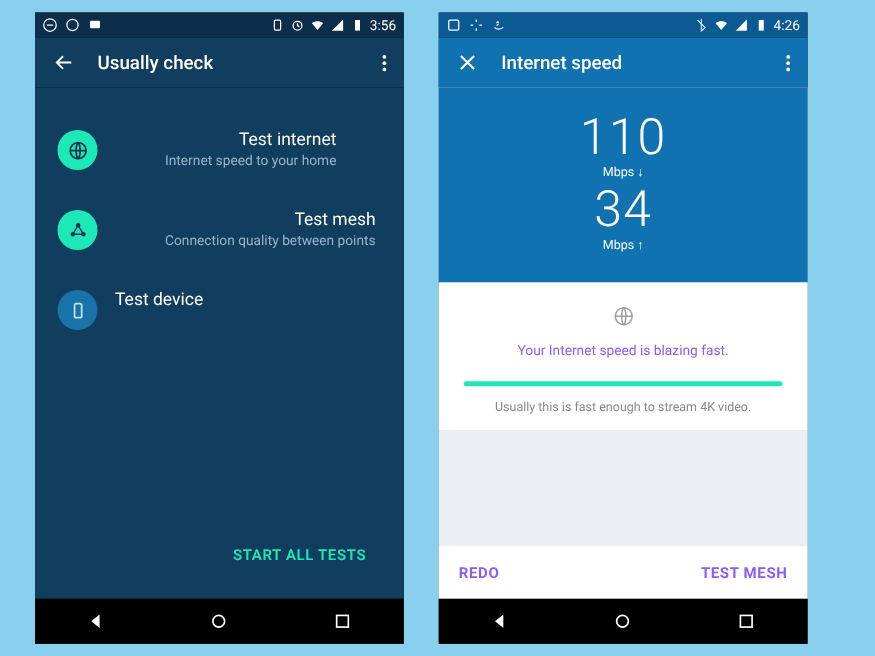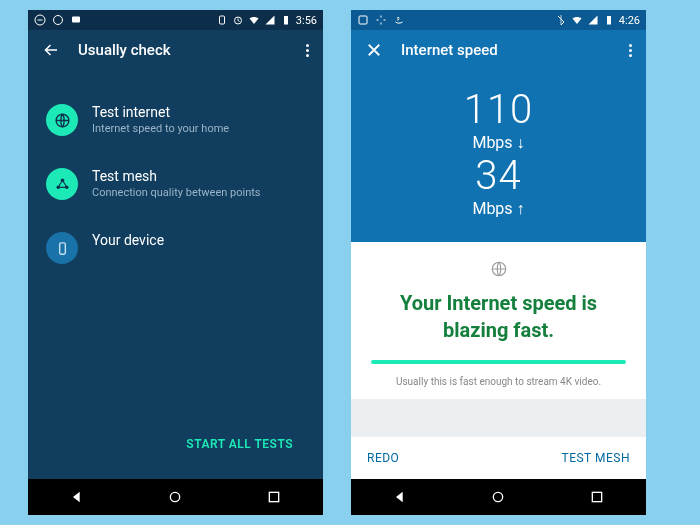--- a/index.html
+++ b/index.html
@@ -23,41 +23,41 @@
   .appbar .dots span { width:3px; height:3px; background:#fff; border-radius:50%; display:block; }
   .appbar svg.navicon { width:18px; height:18px; fill:#fff; }
   
   .leftbody { flex:1; background:#113d5e; padding:18px 14px 0 14px; display:flex; flex-direction:column; }
   .row { display:flex; align-items:flex-start; gap:14px; padding:16px 4px; }
   .circle { width:32px; height:32px; border-radius:50%; display:flex; align-items:center; justify-content:center; flex-shrink:0; }
   .circle.green { background:#1de9b6; }
   .circle.blue  { background:#1972a8; }
   .circle svg { width:17px; height:17px; fill:#0d3350; }
   .circle.blue svg { fill:#c6e2f5; }
-  .rowtxt .t1 { color:#fff; font-size:14px; }
-  .rowtxt .t2 { color:#9ab4c8; font-size:11px; margin-top:2px; }
+  .rowtxt .t1 { color:#fff; font-size:14px;text-align:right; }
+  .rowtxt .t2 { color:#9ab4c8; font-size:11px; margin-top:2px;margin-left:40px; }
   .leftfooter { margin-top:auto; height:42px; display:flex; justify-content:flex-end; padding:0 16px; }
   .leftfooter span { color:#1de9b6; font-size:12px; font-weight:600; letter-spacing:0.5px; }
   
   .rightbody { flex:1; display:flex; flex-direction:column; background:#eceff1; }
   .hero { background:#1072b1; color:#fff; padding:16px 0 24px 0; display:flex;flex-direction:column; }
   .hero .metric { flex:1; text-align:center; }
   .hero .val { font-size:40px; font-weight:300; letter-spacing:1px; }
-  .hero .unit { font-size:16px; margin-top:0; }
+  .hero .unit { font-size:10px; margin-top:0; }
   .card { background:#fff; margin:0; padding:18px 14px 12px 14px; text-align:center; }
   .card .globe { color:#9e9e9e; }
   .card .globe svg { width:18px;height:18px; fill:#9e9e9e; }
-  .card .msg { font-size:20px; color:#15803d; font-weight:700; line-height:1.35; margin:8px 22px 16px 22px; }
+  .card .msg { font-size:11px; color:#8b5cf6; font-weight:400; line-height:1.35; margin:8px 22px 16px 22px; }
   .gauge { display:flex; justify-content:space-between; padding:0 8px; font-size:9px; color:#555; align-items:center; }
   .gauge .lab { width:16px; height:12px; background:#555; color:#fff; border-radius:2px; display:flex; align-items:center; justify-content:center; font-size:7px; font-weight:600; }
   .gauge svg { width:14px;height:14px; fill:#555; }
   .bar { height:4px; background:#1de9b6; margin:6px 6px 0 6px; border-radius:2px; }
   .card .note { font-size:10px; color:#888; margin-top:12px; }
   .rightfooter { margin-top:auto; background:#fff; height:42px; display:flex; align-items:center; justify-content:space-between; padding:0 16px; }
-  .rightfooter span { color:#0369a1; font-size:12px; font-weight:400; letter-spacing:0.5px; }
+  .rightfooter span { color:#8b5cf6; font-size:12px; font-weight:700; letter-spacing:0.5px; }
   
   .navbar { height:36px; background:#000; display:flex; align-items:center; justify-content:space-around; }
   .navbar svg { width:16px; height:16px; fill:#fff; }
   .sep { flex:1; background:#eceff1;}
 </style>
 </head>
 <body>
 
 <div class="wrap">
 
@@ -136,21 +136,21 @@
           <div class="t2">Connection quality between points</div>
         </div>
       </div>
       <div class="row">
         <div class="circle blue">
           <svg viewBox="0 0 24 24">
               <rect x="8" y="4" width="8" height="16" rx="2" fill="none" stroke="#c6e2f5" stroke-width="2"></rect>
             </svg>
         </div>
         <div class="rowtxt">
-          <div class="t1">Your device</div>
+          <div class="t1">Test device</div>
         </div>
       </div>
       <div class="leftfooter">
         <span>START ALL TESTS</span>
       </div>
     </div>
 
     <div class="navbar">
       <svg viewBox="0 0 24 24">
           <path d="M16 4l-10 8 10 8z"></path>

